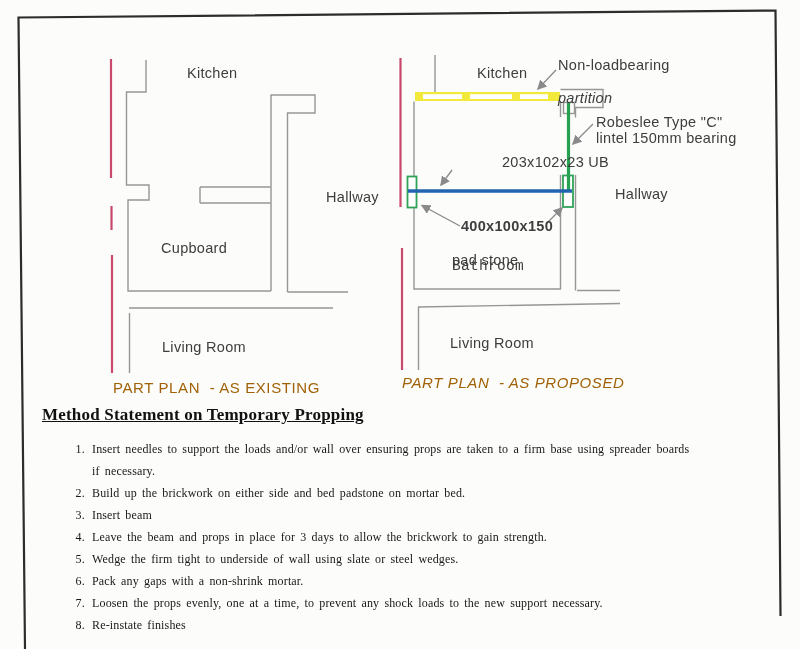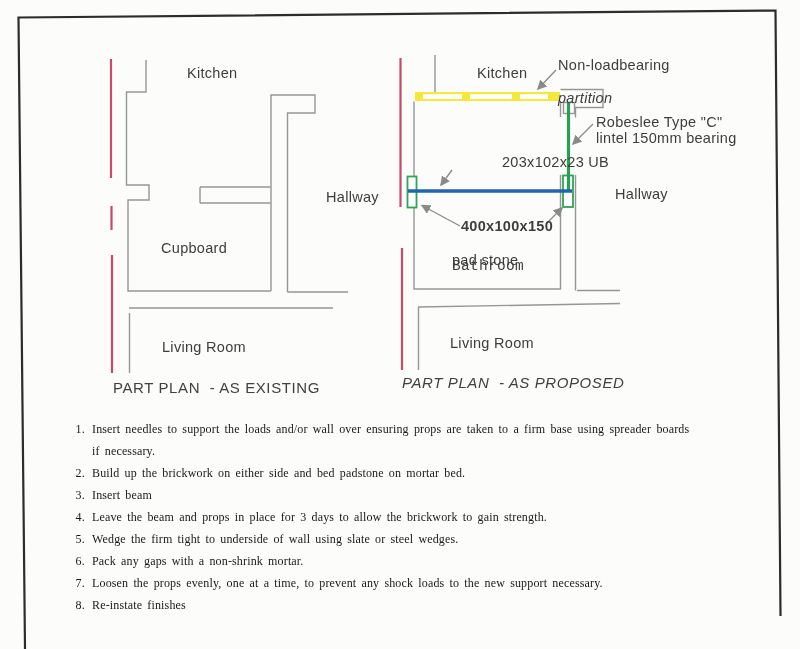--- a/index.html
+++ b/index.html
@@ -16,21 +16,21 @@
   .lintel{stroke:var(--lintel_green,#27a14f);stroke-width:3.2;fill:none;}
   .pad{stroke:var(--padstone_green,#2fa457);stroke-width:1.8;fill:#ffffff;}
   .ybar{fill:var(--partition_yellow,#f2e93c);}
   .ydash{fill:#ffffff;}
   .leader{stroke:#8a8a8a;stroke-width:1.3;fill:none;}
   .lbl{
     position:absolute;color:#3d3d3d;font-size:14.5px;letter-spacing:.3px;
     white-space:pre;line-height:16.5px;
   }
   .title{
-    position:absolute;color:#404040;font-size:15px;letter-spacing:.6px;white-space:pre;text-align:right;
+    position:absolute;color:#a16207;font-size:15px;letter-spacing:.6px;white-space:pre;text-align:right;
   }
   .method{position:absolute;left:42px;top:405px;width:724px;color:#181818;
     font-family:"Liberation Serif",serif;}
   .method h2{
     margin:0;font-size:17px;font-weight:bold;text-decoration:underline;
     letter-spacing:.2px;color:#111;
   }
   .method ol{
     margin:13px 0 0 0;padding:0 0 0 48px;width:612px;
     font-size:12px;line-height:22px;word-spacing:2px;letter-spacing:.15px;
@@ -105,20 +105,21 @@
 <span class="lbl" style="left:596px;top:130px;">lintel 150mm bearing</span>
 <span class="lbl" style="left:454px;top:154px;margin-left:48px;">203x102x23 UB</span>
 <span class="lbl" style="left:615px;top:186px;">Hallway</span>
 <span class="lbl" style="left:461px;top:218px;font-weight:bold;">400x100x150</span>
 <span class="lbl" style="left:452px;top:252px;">pad stone</span>
 <span class="lbl" style="left:452px;top:258px;font-family:Liberation Mono, monospace;">Bathroom</span>
 <span class="lbl" style="left:450px;top:335px;">Living Room</span>
 <span class="title" style="left:402px;top:374px;font-style:italic;">PART PLAN  - AS PROPOSED</span>
 
 <div class="method">
+  <h2>Method Statement on Temporary Propping</h2>
   <ol>
 
       <li>Insert needles to support the loads and/or wall over ensuring props are taken to a firm base using spreader boards if necessary.</li>
 
       <li>Build up the brickwork on either side and bed padstone on mortar bed.</li>
 
       <li>Insert beam</li>
 
       <li>Leave the beam and props in place for 3 days to allow the brickwork to gain strength.</li>
 

